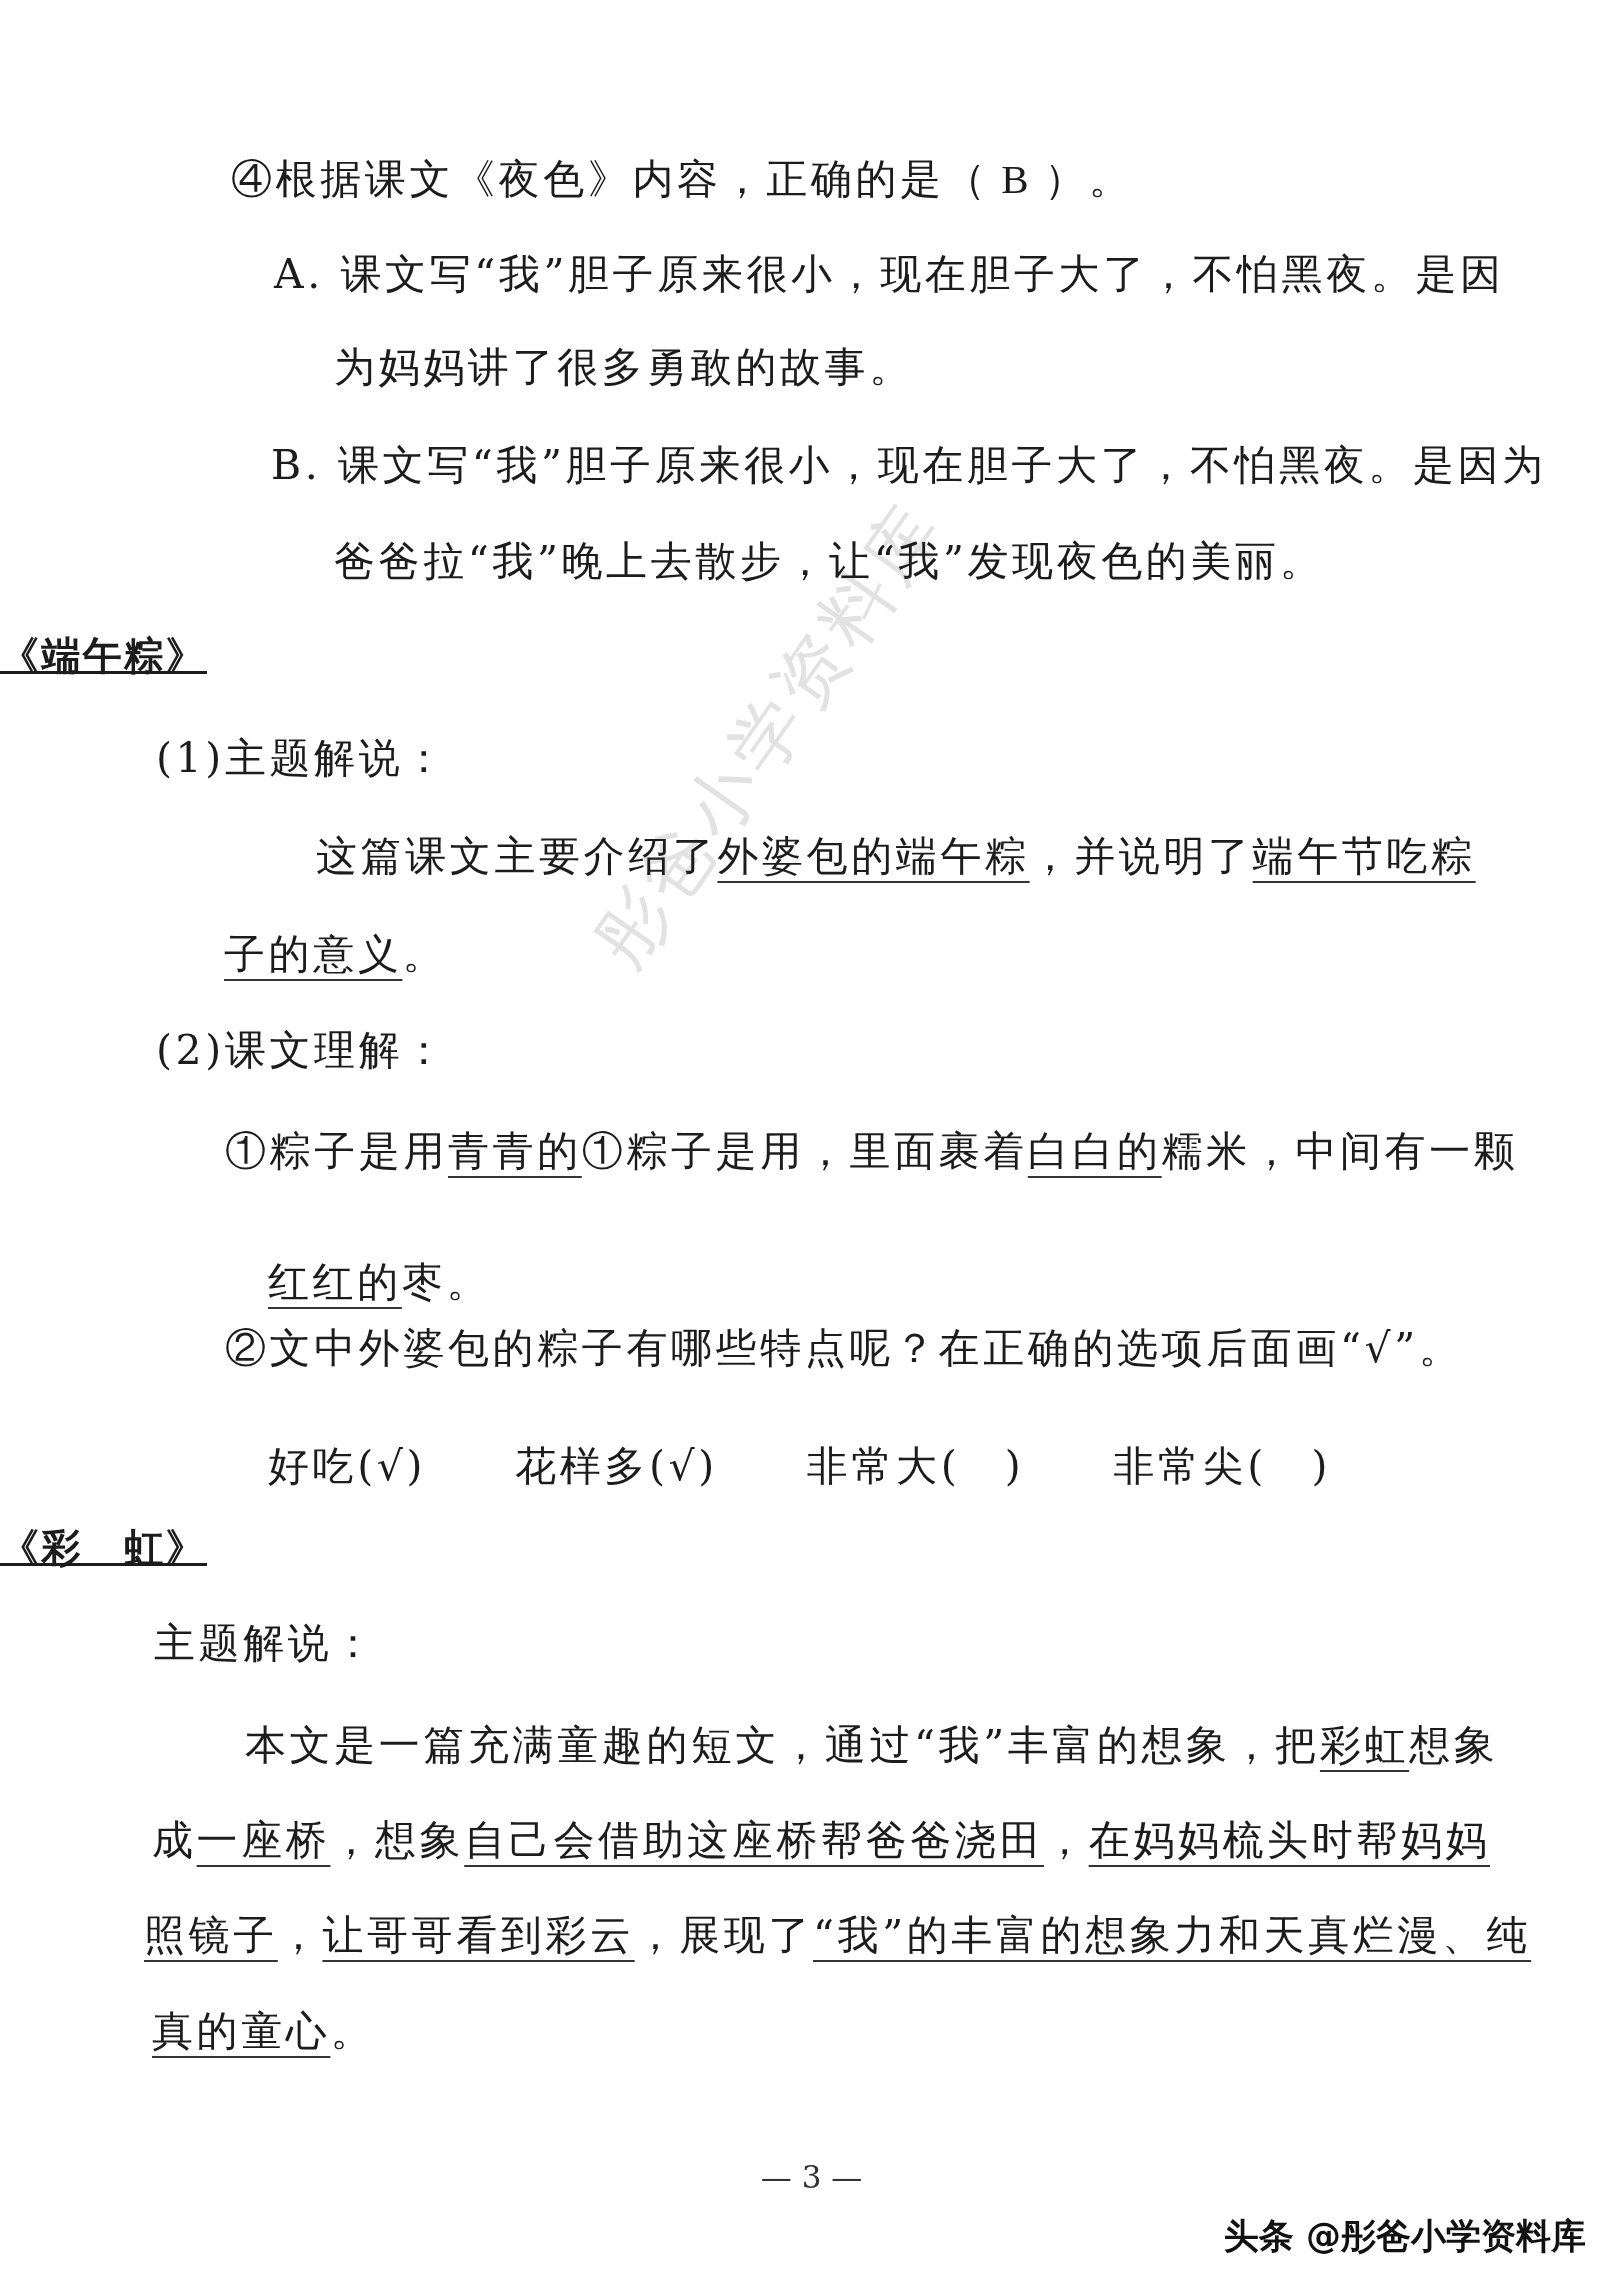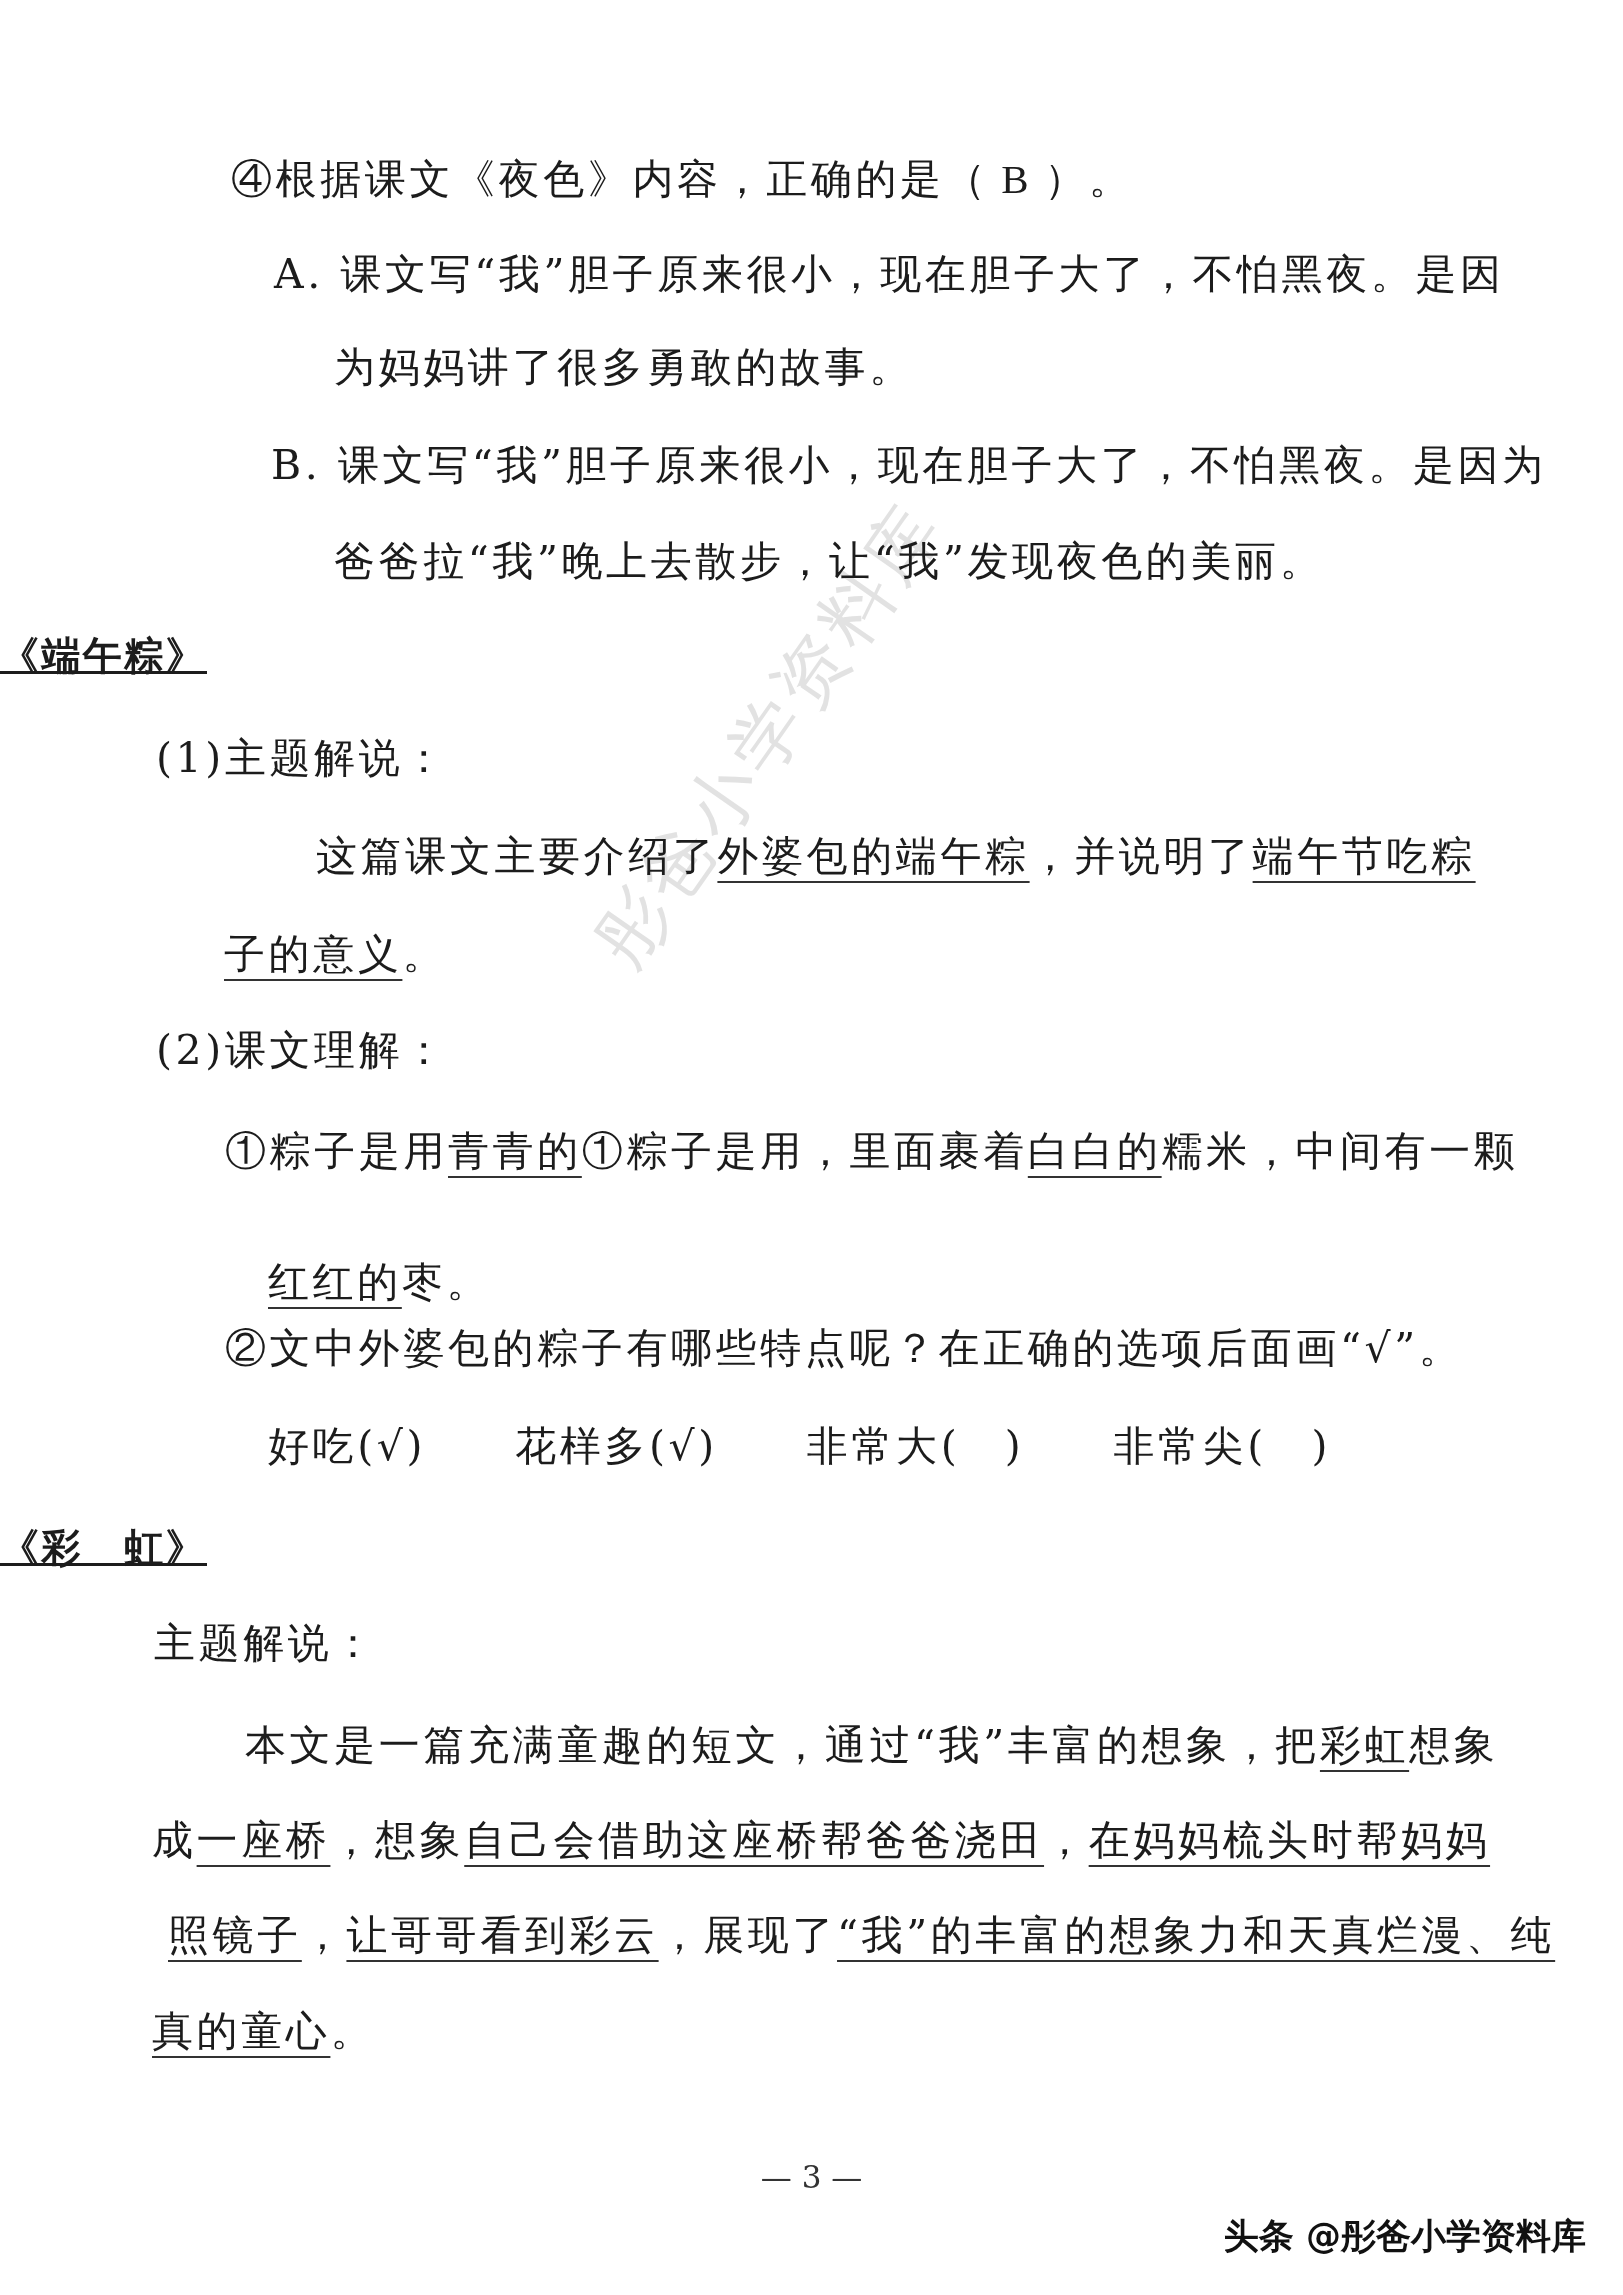--- a/index.html
+++ b/index.html
@@ -7,21 +7,21 @@
     width: 1623px; height: 2295px; background: #ffffff; position: relative; overflow: hidden;
     font-family: "DejaVu Serif", "Liberation Serif", serif; color: #1c1c1c;
   }
   .line { position: absolute; font-size: 41px; line-height: 48px; white-space: nowrap; letter-spacing: 3.6px; }
   .u { text-decoration: underline; text-decoration-thickness: 2.4px; text-underline-offset: 10.7px; text-decoration-color: #333; }
   .title { position: absolute; left: 0; width: 1623px; font-family: "DejaVu Sans", "Liberation Sans", sans-serif; font-weight: bold; font-size: 39px; line-height: 48px; letter-spacing: 2.4px; text-decoration: underline; }
   .watermark { position: absolute; left: 573px; top: 930px; font-family: "DejaVu Sans", sans-serif; font-size: 72px; color: rgba(150,150,150,0.28); transform: rotate(-55deg); transform-origin: left top; white-space: nowrap; letter-spacing: 6px; }
   .pagenum { position: absolute; left: 0; width: 1623px; top: 2159px; text-align: center; font-size: 31px; color: #333; }
   .brand { position: absolute; right: 37px; top: 2213px; font-family: "DejaVu Sans", "Liberation Sans", sans-serif; font-size: 35px; color: #111; text-shadow: 1.2px 1.2px 0 #fff, -1.2px -1.2px 0 #fff; font-weight: bold; }
   .ans { display: inline-block; margin: 0 12px; font-family: "Liberation Serif", serif; }
-  .opt { display: inline-block; margin-right: 89px; }
+  .opt { display: inline-block; margin-right: 89px; margin-top: 20px; }
 </style>
 </head>
 <body>
 
 <div class="watermark">彤爸小学资料库</div>
 
 <div class="line" style="left:231px; top:155px;">
   <span>④根据课文《夜色》内容，正确的是（</span><span class="ans">B</span><span>）。</span>
 </div>
 <div class="line" style="left:274px; top:250px;">A. 课文写“我”胆子原来很小，现在胆子大了，不怕黑夜。是因</div>
@@ -50,21 +50,21 @@
 </div>
 
 <div class="title" style="top:1524px;">《彩　虹》</div>
 <div class="line" style="left:154px; top:1619px;">主题解说：</div>
 <div class="line" style="left:245px; top:1721px;">
   <span>本文是一篇充满童趣的短文，通过“我”丰富的想象，把</span><span class="u">彩虹</span><span>想象</span>
 </div>
 <div class="line" style="left:152px; top:1816px;">
   <span>成</span><span class="u">一座桥</span><span>，想象</span><span class="u">自己会借助这座桥帮爸爸浇田</span><span>，</span><span class="u">在妈妈梳头时帮妈妈</span>
 </div>
-<div class="line" style="left:168px; top:1911px;">
+<div class="line" style="left:144px; top:1911px;">
   <span class="u">照镜子</span><span>，</span><span class="u">让哥哥看到彩云</span><span>，展现了</span><span class="u">“我”的丰富的想象力和天真烂漫、纯</span>
 </div>
 <div class="line" style="left:152px; top:2007px;">
   <span class="u">真的童心</span><span>。</span>
 </div>
 
 <div class="pagenum">— 3 —</div>
 <div class="brand">头条 @彤爸小学资料库</div>
 
 

